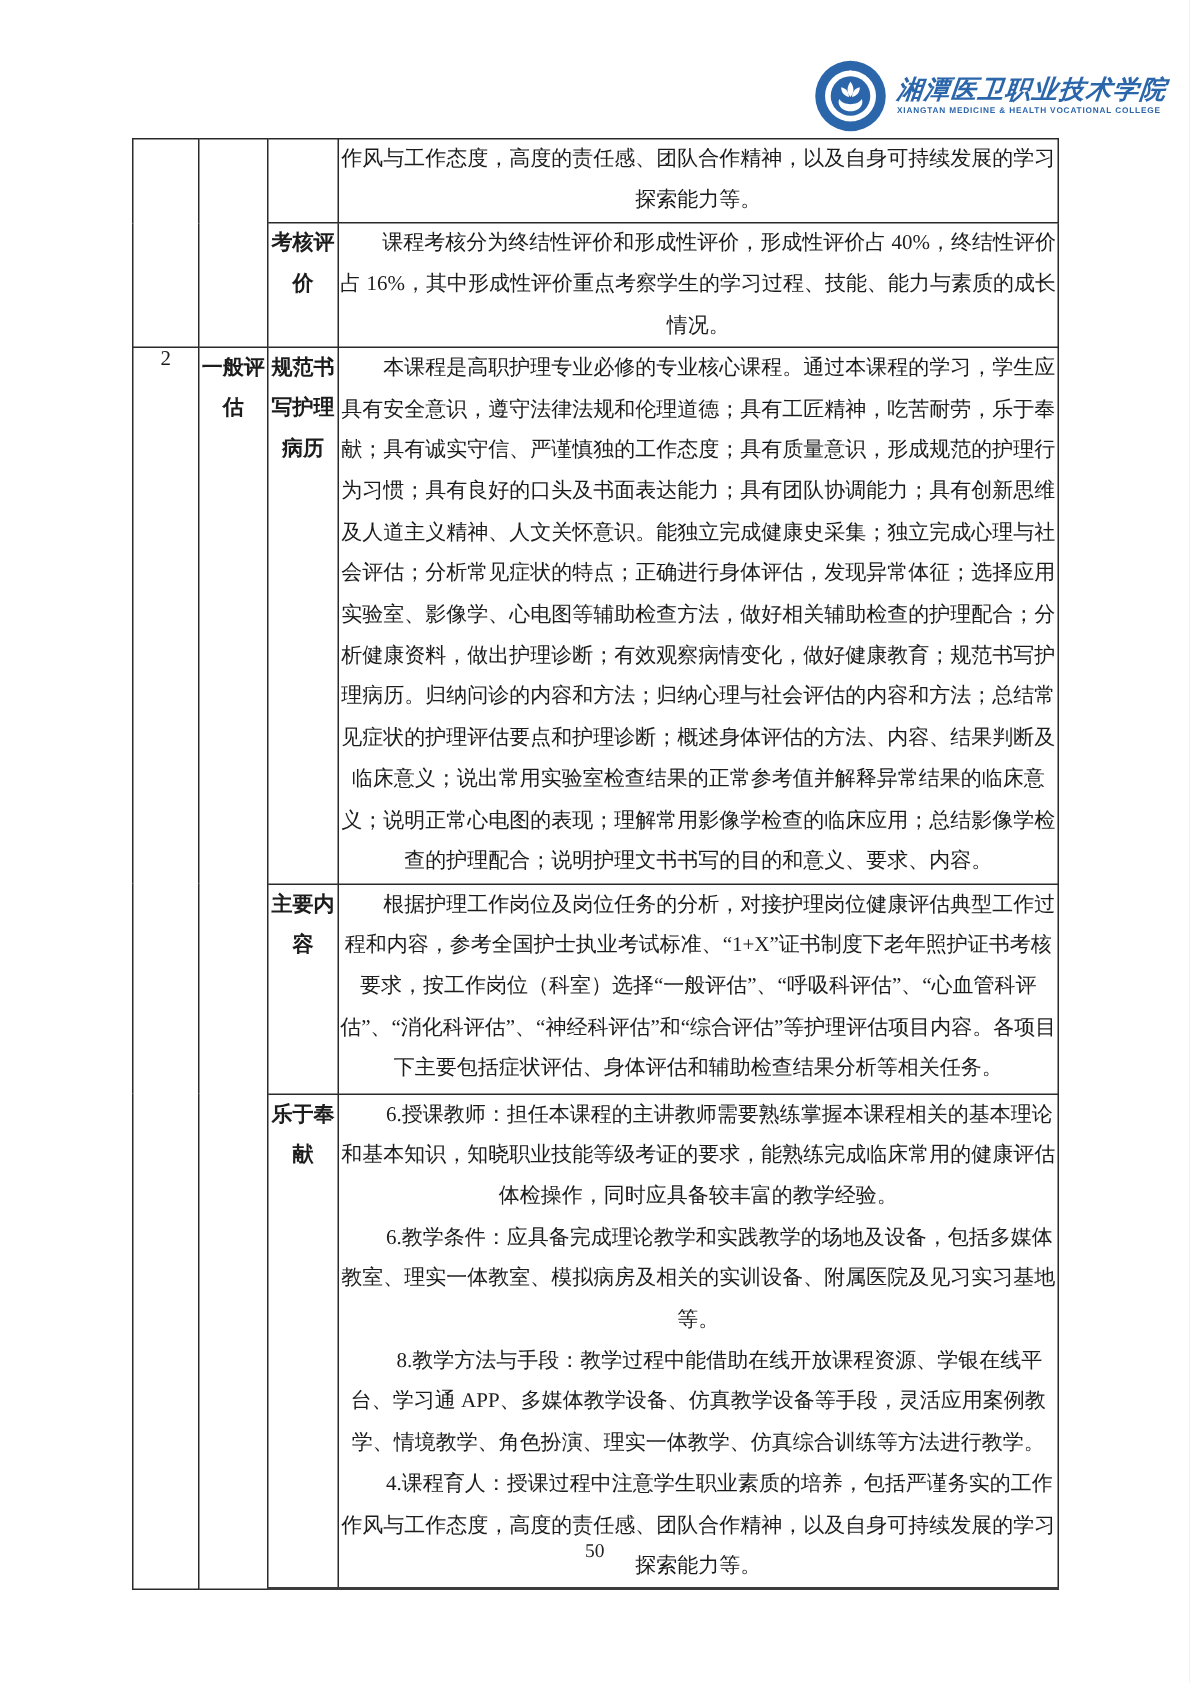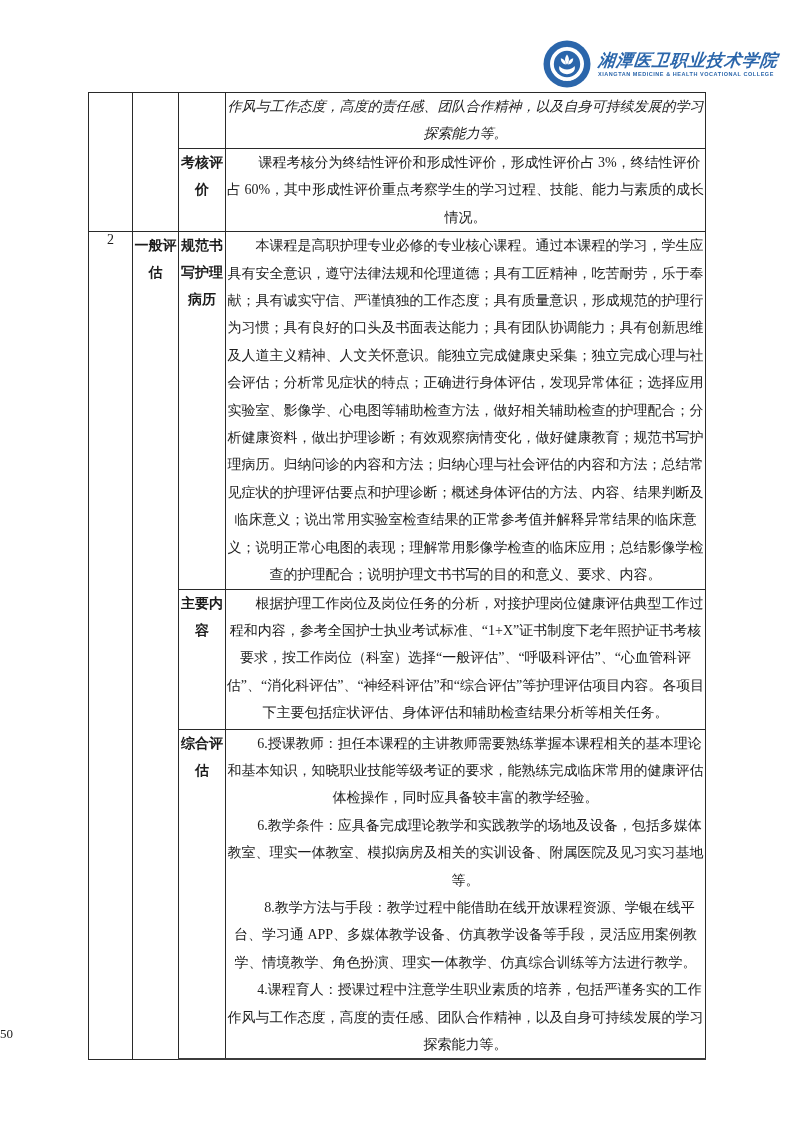--- a/index.html
+++ b/index.html
@@ -53,30 +53,30 @@
     text-align:center;vertical-align:middle;
     font-weight:bold;line-height:27px;padding:0 6px;
   }
   td.c-text{
     padding:2px 8px 2px 8px;
     text-align:justify;
     line-height:27.4px;
   }
   td.c-text p{margin:0;text-indent:2em;}
   td.c-text p.noindent{text-indent:0;}
-  .h-rowA{height:56px;font-style:italic;}
+  .h-rowA{height:56px;}
   .h-rowB{height:54px;}
   .h-rowC{height:354px;}
   .h-rowD{height:140px;}
   .h-rowE{height:324px;}
 
   
   .pagenum{
     position:absolute;left:0;right:0;top:1026px;
-    text-align:left;font-size:13px;color:#222;
+    text-align:center;font-size:13px;color:#222;
   }
 </style>
 </head>
 <body>
 
 <div class="page">
 
   <div class="logo">
     <svg class="emblem" viewBox="0 0 48 48">
       <circle cx="24" cy="24" r="23.5" fill="#2b66ab"></circle>
@@ -113,39 +113,39 @@
       <td class="c-index" rowspan="2"></td>
       <td class="c-name" rowspan="2"></td>
       <td class="c-label"></td>
       <td class="c-text">
         <p class="noindent">作风与工作态度，高度的责任感、团队合作精神，以及自身可持续发展的学习探索能力等。</p>
       </td>
     </tr>
     <tr class="h-rowB">
       <td class="c-label">考核评价</td>
       <td class="c-text">
-        <p>课程考核分为终结性评价和形成性评价，形成性评价占 3%，终结性评价占 60%，其中形成性评价重点考察学生的学习过程、技能、能力与素质的成长情况。</p>
+        <p>课程考核分为终结性评价和形成性评价，形成性评价占 40%，终结性评价占 16%，其中形成性评价重点考察学生的学习过程、技能、能力与素质的成长情况。</p>
       </td>
     </tr>
     <tr class="h-rowC">
       <td class="c-index" rowspan="3">2</td>
       <td class="c-name" rowspan="3">一般评估</td>
       <td class="c-label">规范书写护理病历</td>
       <td class="c-text">
         <p>本课程是高职护理专业必修的专业核心课程。通过本课程的学习，学生应具有安全意识，遵守法律法规和伦理道德；具有工匠精神，吃苦耐劳，乐于奉献；具有诚实守信、严谨慎独的工作态度；具有质量意识，形成规范的护理行为习惯；具有良好的口头及书面表达能力；具有团队协调能力；具有创新思维及人道主义精神、人文关怀意识。能独立完成健康史采集；独立完成心理与社会评估；分析常见症状的特点；正确进行身体评估，发现异常体征；选择应用实验室、影像学、心电图等辅助检查方法，做好相关辅助检查的护理配合；分析健康资料，做出护理诊断；有效观察病情变化，做好健康教育；规范书写护理病历。归纳问诊的内容和方法；归纳心理与社会评估的内容和方法；总结常见症状的护理评估要点和护理诊断；概述身体评估的方法、内容、结果判断及临床意义；说出常用实验室检查结果的正常参考值并解释异常结果的临床意义；说明正常心电图的表现；理解常用影像学检查的临床应用；总结影像学检查的护理配合；说明护理文书书写的目的和意义、要求、内容。</p>
       </td>
     </tr>
     <tr class="h-rowD">
       <td class="c-label">主要内容</td>
       <td class="c-text">
         <p>根据护理工作岗位及岗位任务的分析，对接护理岗位健康评估典型工作过程和内容，参考全国护士执业考试标准、“1+X”证书制度下老年照护证书考核要求，按工作岗位（科室）选择“一般评估”、“呼吸科评估”、“心血管科评估”、“消化科评估”、“神经科评估”和“综合评估”等护理评估项目内容。各项目下主要包括症状评估、身体评估和辅助检查结果分析等相关任务。</p>
       </td>
     </tr>
     <tr class="h-rowE">
-      <td class="c-label">综合评估</td>
+      <td class="c-label">乐于奉献</td>
       <td class="c-text">
         <p>6.授课教师：担任本课程的主讲教师需要熟练掌握本课程相关的基本理论和基本知识，知晓职业技能等级考证的要求，能熟练完成临床常用的健康评估体检操作，同时应具备较丰富的教学经验。</p>
         <p>6.教学条件：应具备完成理论教学和实践教学的场地及设备，包括多媒体教室、理实一体教室、模拟病房及相关的实训设备、附属医院及见习实习基地等。</p>
         <p>8.教学方法与手段：教学过程中能借助在线开放课程资源、学银在线平台、学习通 APP、多媒体教学设备、仿真教学设备等手段，灵活应用案例教学、情境教学、角色扮演、理实一体教学、仿真综合训练等方法进行教学。</p>
         <p>4.课程育人：授课过程中注意学生职业素质的培养，包括严谨务实的工作作风与工作态度，高度的责任感、团队合作精神，以及自身可持续发展的学习探索能力等。</p>
       </td>
     </tr>
   </tbody>
     </table>
 

